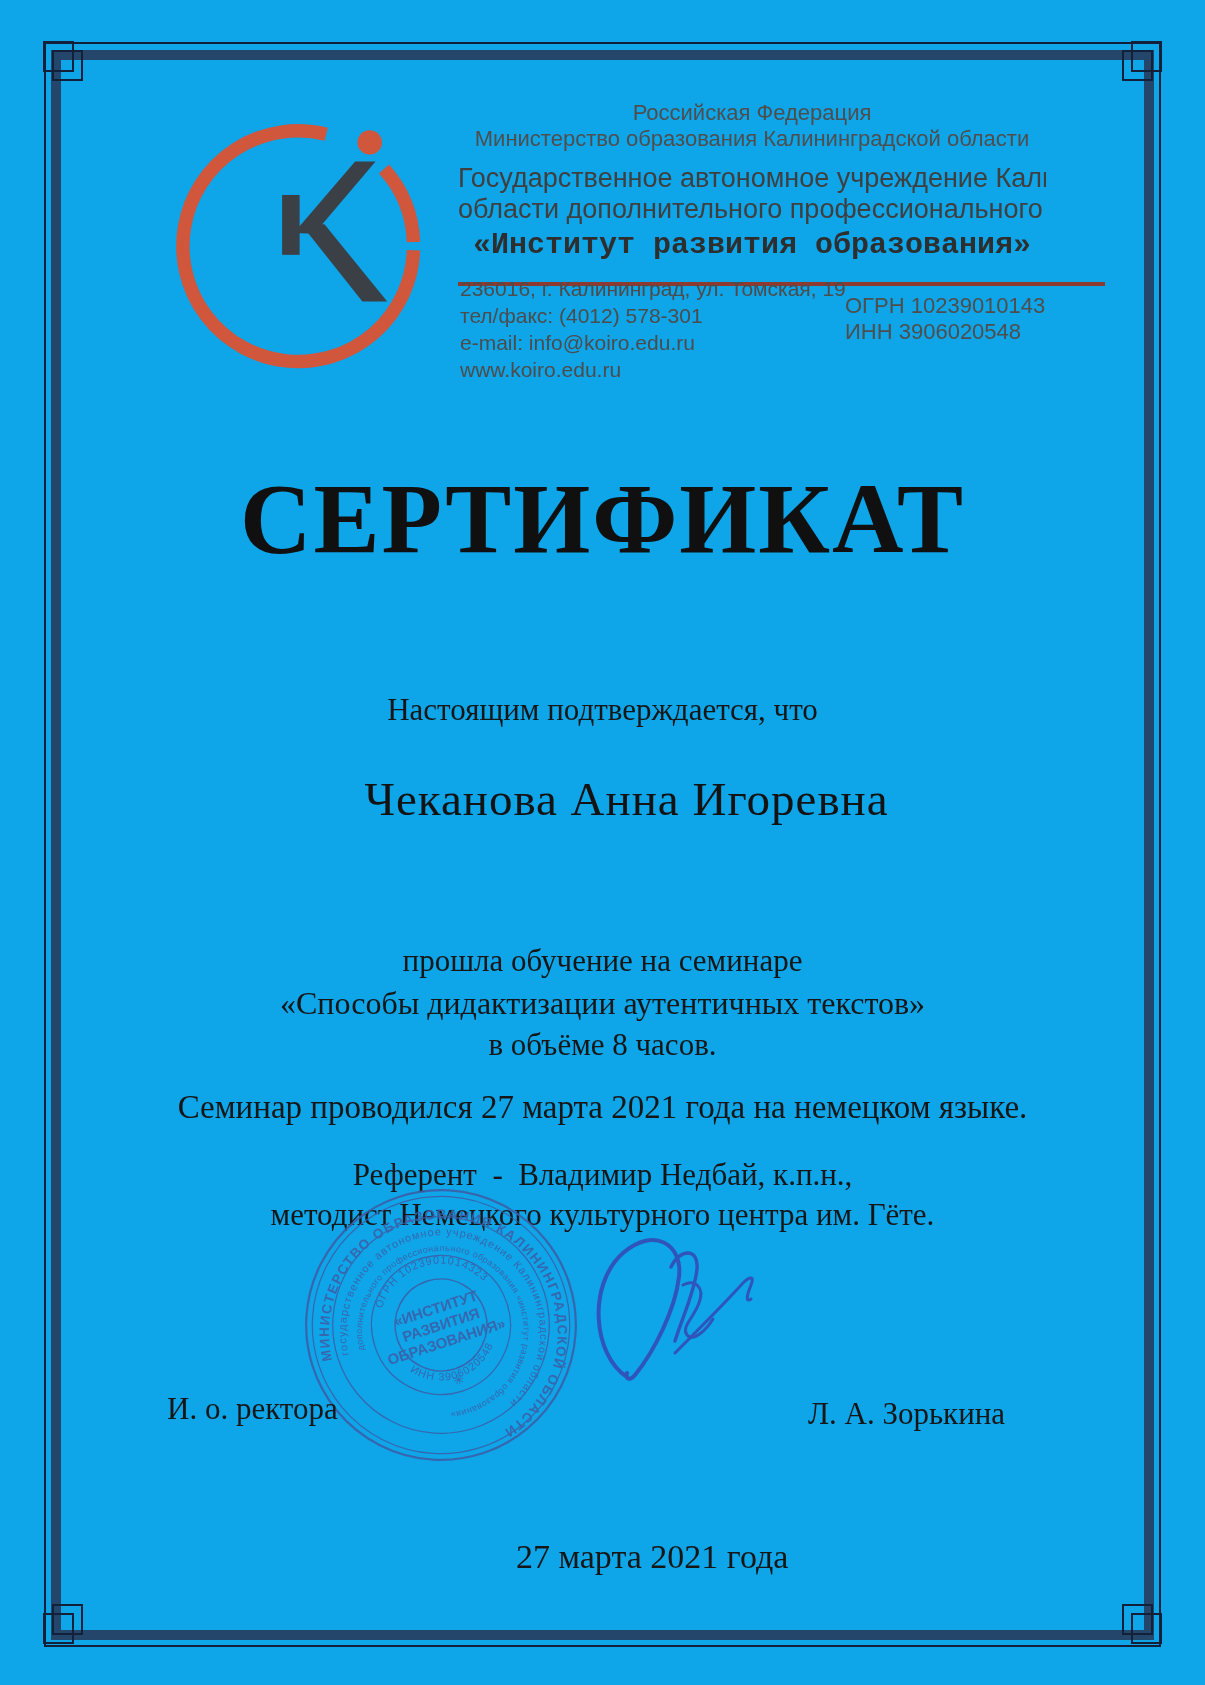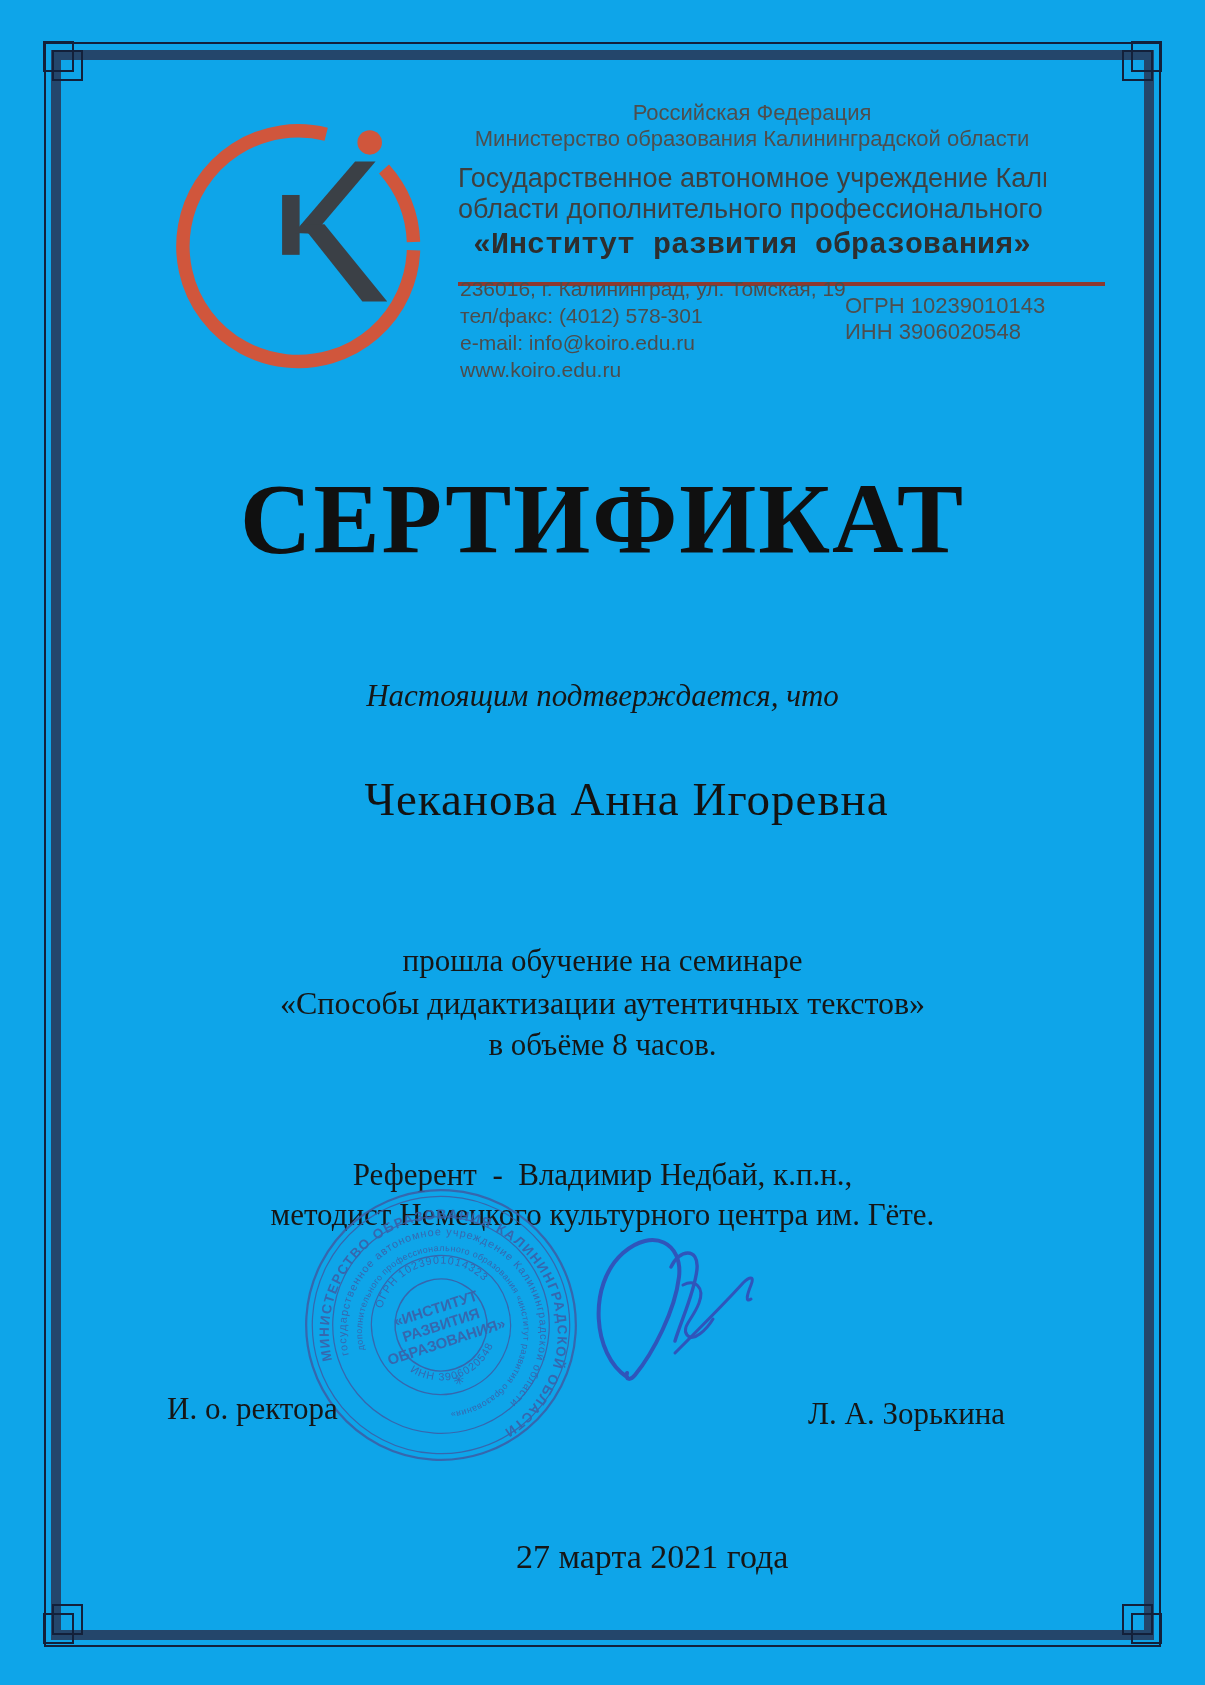--- a/index.html
+++ b/index.html
@@ -21,21 +21,21 @@
   .head-small{font-family:"Liberation Sans",sans-serif;font-size:22px;line-height:26px;color:#4e4e4e;text-align:center;white-space:nowrap;}
   .head-org{font-family:"Liberation Sans",sans-serif;font-size:27px;line-height:31px;color:#3f3f3f;text-align:left;white-space:nowrap;margin-top:11px;}
   .head-org2{font-family:"Liberation Sans",sans-serif;font-size:27px;line-height:31px;color:#3f3f3f;text-align:left;white-space:nowrap;}
   .head-name{font-family:Liberation Mono, monospace;font-size:30px;font-weight:bold;color:#2e2e2e;text-align:center;white-space:nowrap;margin-top:3px;}
   .red-rule{position:absolute;left:458px;top:282px;width:647px;height:4px;background:#8d3a30;}
   .contact-left{position:absolute;left:460px;top:275px;font-family:"Liberation Sans",sans-serif;font-size:21px;line-height:27px;color:#4c4c4c;white-space:nowrap;}
   .contact-right-clip{position:absolute;left:845px;top:293px;width:201px;overflow:hidden;}
   
   .title{position:absolute;left:0;top:462px;width:100%;text-align:center;font-size:99px;font-weight:bold;letter-spacing:2px;color:#101010;}
   .center-line{position:absolute;left:0;width:100%;text-align:center;color:#161616;}
-  .t-confirm{top:678px;font-size:31px;font-style:italic;}
+  .t-confirm{top:692px;font-size:31px;}
   .t-name{top:772px;font-size:47px;letter-spacing:1px;color:#131313;margin-left:24px;}
   .t-line1{top:943px;font-size:31px;}
   .t-line2{top:985px;font-size:32px;}
   .t-line3{top:1027px;font-size:31px;}
   .t-seminar{top:1089px;font-size:33px;}
   .t-ref1{top:1157px;font-size:31px;}
   .t-ref2{top:1197px;font-size:31px;}
   .sig-position{position:absolute;left:155px;top:1391px;font-size:31px;color:#161616;white-space:nowrap;margin-left:12px;}
   .sig-name{position:absolute;left:808px;top:1388px;font-size:31px;color:#161616;white-space:nowrap;margin-top:8px;}
   .t-date{position:absolute;left:516px;top:1538px;font-size:34px;color:#161616;white-space:nowrap;}
@@ -89,20 +89,21 @@
     <div class="head-small" style="text-align:left;">ИНН 3906020548</div>
   </div>
 
   <div class="title">СЕРТИФИКАТ</div>
 
   <div class="center-line t-confirm">Настоящим подтверждается, что</div>
   <div class="center-line t-name">Чеканова Анна Игоревна</div>
   <div class="center-line t-line1">прошла обучение на семинаре</div>
   <div class="center-line t-line2">«Способы дидактизации аутентичных текстов»</div>
   <div class="center-line t-line3">в объёме 8 часов.</div>
+  <div class="center-line t-seminar">Семинар проводился 27 марта 2021 года на немецком языке.</div>
   <div class="center-line t-ref1">Референт&nbsp;&nbsp;-&nbsp;&nbsp;Владимир Недбай, к.п.н.,</div>
   <div class="center-line t-ref2">методист Немецкого культурного центра им. Гёте.</div>
 
   <svg class="stamp" viewBox="0 0 280 280">
     <defs>
       <path id="ring1p" d="M 28 140 A 112 112 0 1 1 27.9 141.5" fill="none"></path>
       <path id="ring2p" d="M 45 140 A 95 95 0 1 1 44.9 141.4" fill="none"></path>
       <path id="ring3p" d="M 61 140 A 79 79 0 1 1 60.9 141.3" fill="none"></path>
       <path id="ogrnp" d="M 83.6 119.5 A 60 60 0 0 1 196.4 119.5" fill="none"></path>
       <path id="innp" d="M 92.5 167 A 55 55 0 0 0 187.5 167" fill="none"></path>

